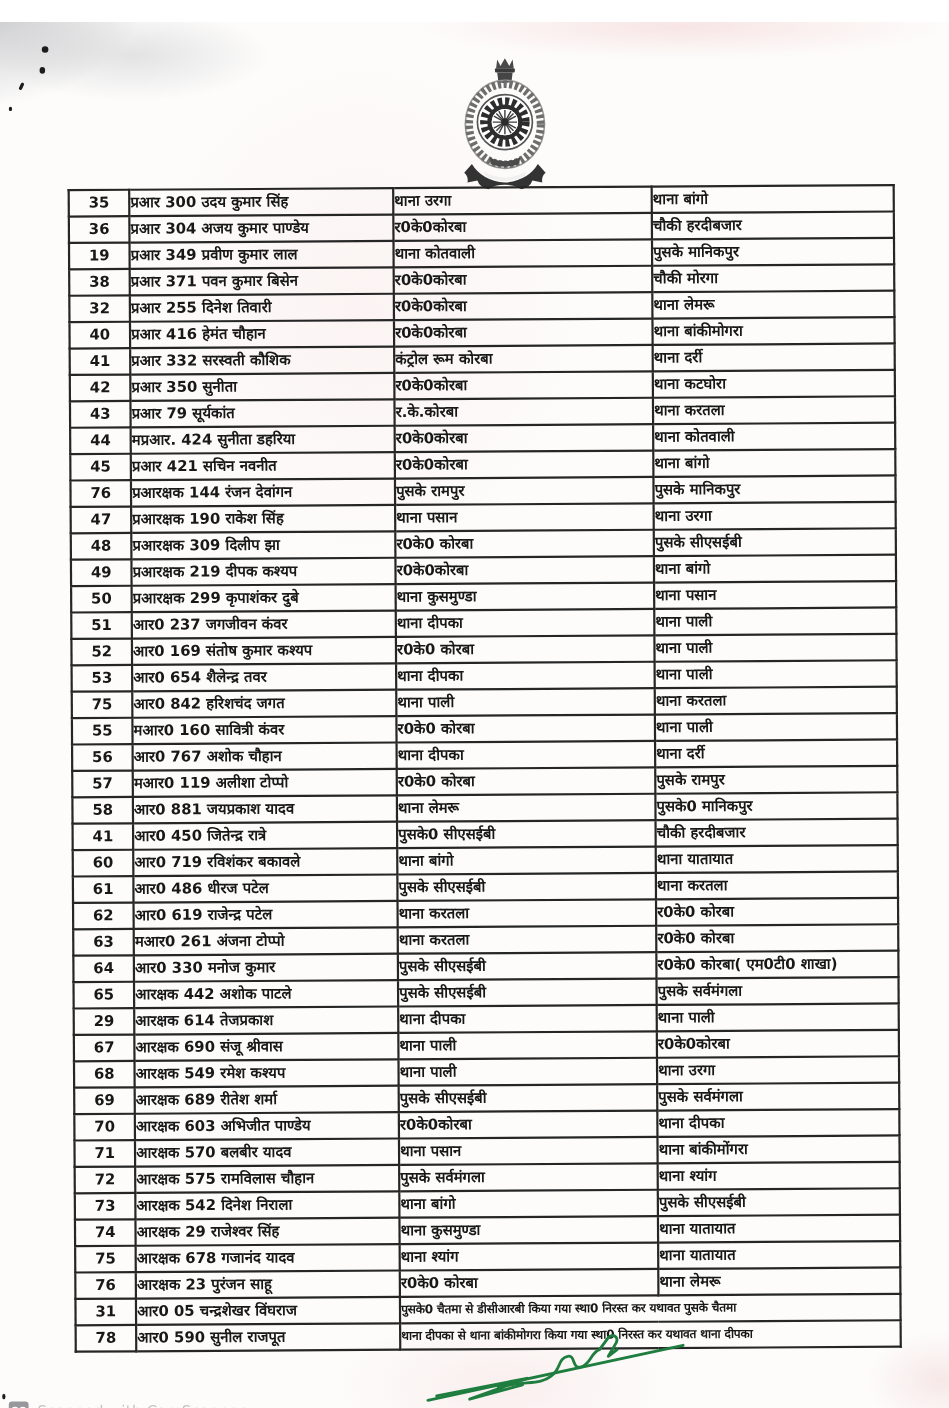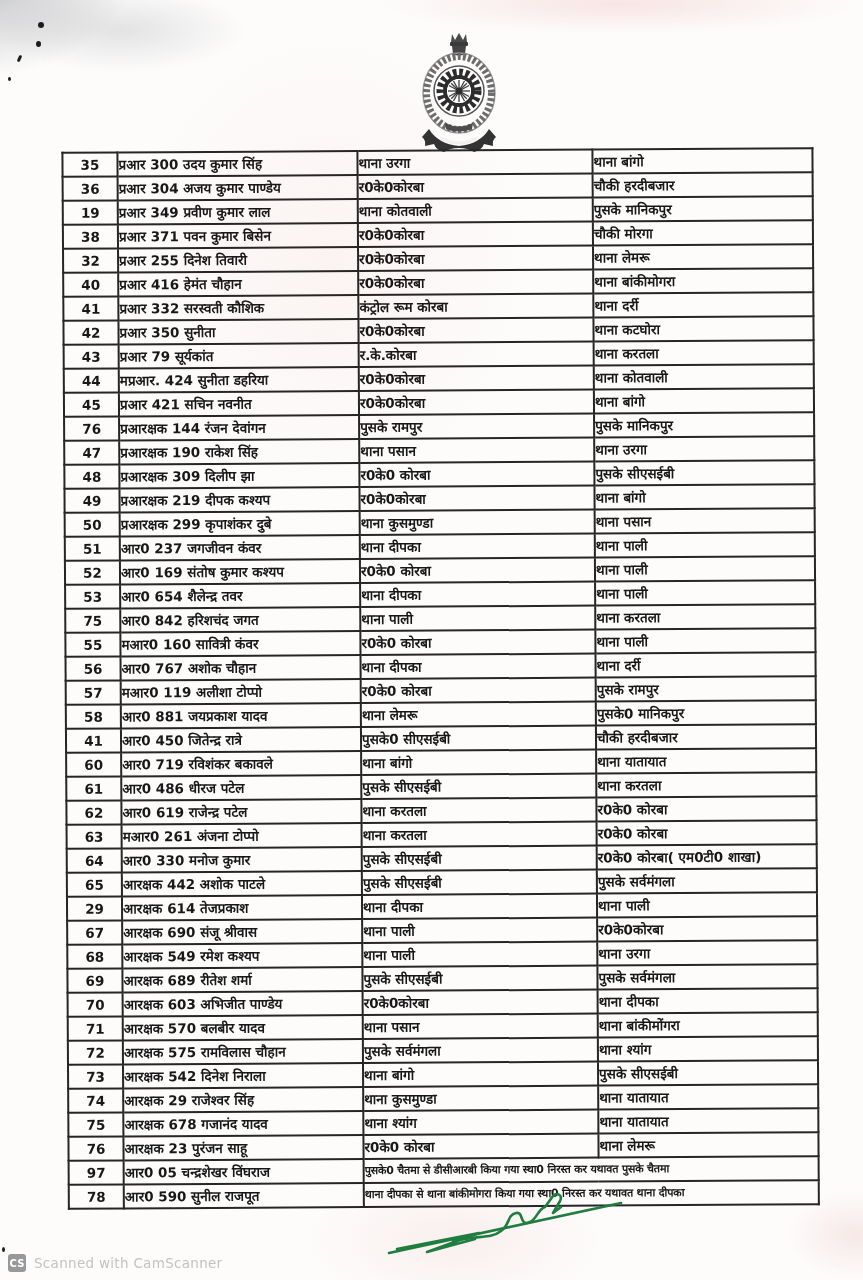--- a/index.html
+++ b/index.html
@@ -11,20 +11,21 @@
   .page{
     position:absolute;inset:0;
     background:
       radial-gradient(ellipse 240px 170px at -30px -40px, rgba(108,112,122,0.50), rgba(108,112,122,0) 70%),
       radial-gradient(ellipse 180px 60px at 120px 30px, rgba(150,150,158,0.25), rgba(150,150,158,0) 70%),
       radial-gradient(ellipse 320px 40px at 620px 4px, rgba(233,175,175,0.30), rgba(233,175,175,0) 75%),
       radial-gradient(ellipse 280px 320px at 330px 260px, rgba(240,198,198,0.16), rgba(240,198,198,0) 72%),
       radial-gradient(ellipse 200px 90px at 455px 1240px, rgba(236,190,190,0.22), rgba(236,190,190,0) 75%),
       radial-gradient(ellipse 90px 60px at 855px 1235px, rgba(230,185,185,0.30), rgba(230,185,185,0) 75%),
       #fdfcfb;
+    margin-top: 20px;
   }
   .speck{position:absolute;background:#1c1c1c;border-radius:50%;}
   .speck.s1{left:38px;top:22px;width:6px;height:6px;}
   .speck.s2{left:36px;top:41px;width:5px;height:6px;}
   .speck.s3{left:18px;top:55px;width:3px;height:7px;transform:rotate(25deg);border-radius:2px;}
   .speck.s4{left:8px;top:77px;width:3px;height:4px;}
   .speck.s5{left:2px;top:1247px;width:3px;height:5px;}
 
   .emblem{position:absolute;left:418px;top:33px;width:82px;height:120px;}
 
@@ -358,21 +359,21 @@
           <td class="from">थाना श्यांग</td>
           <td class="to">थाना यातायात</td>
         </tr>
         <tr>
           <td class="sn">76</td>
           <td class="name">आरक्षक 23 पुरंजन साहू</td>
           <td class="from">र0के0 कोरबा</td>
           <td class="to">थाना लेमरू</td>
         </tr>
         <tr>
-          <td class="sn">97</td>
+          <td class="sn">31</td>
           <td class="name">आर0 05 चन्द्रशेखर विंघराज</td>
           <td class="merged" colspan="2">पुसके0 चैतमा से डीसीआरबी किया गया स्था0 निरस्त कर यथावत पुसके चैतमा</td>
         </tr>
         <tr>
           <td class="sn">78</td>
           <td class="name">आर0 590 सुनील राजपूत</td>
           <td class="merged" colspan="2">थाना दीपका से थाना बांकीमोगरा किया गया स्था0 निरस्त कर यथावत थाना दीपका</td>
         </tr>
       </tbody>
   </table>

